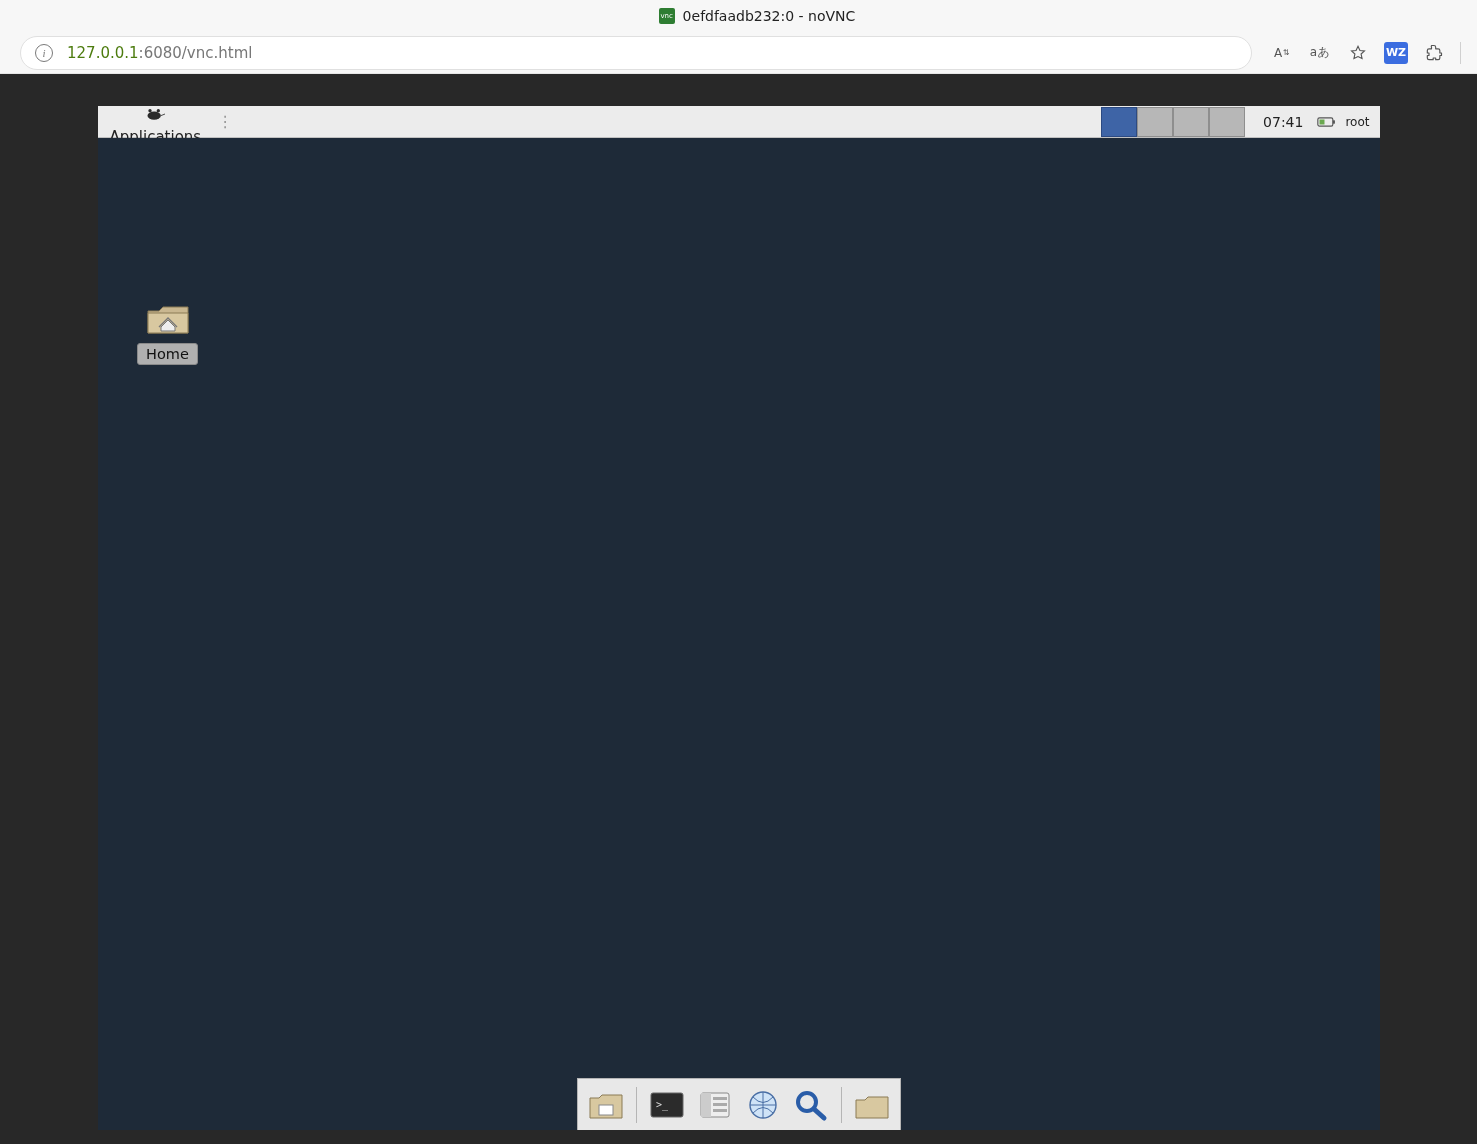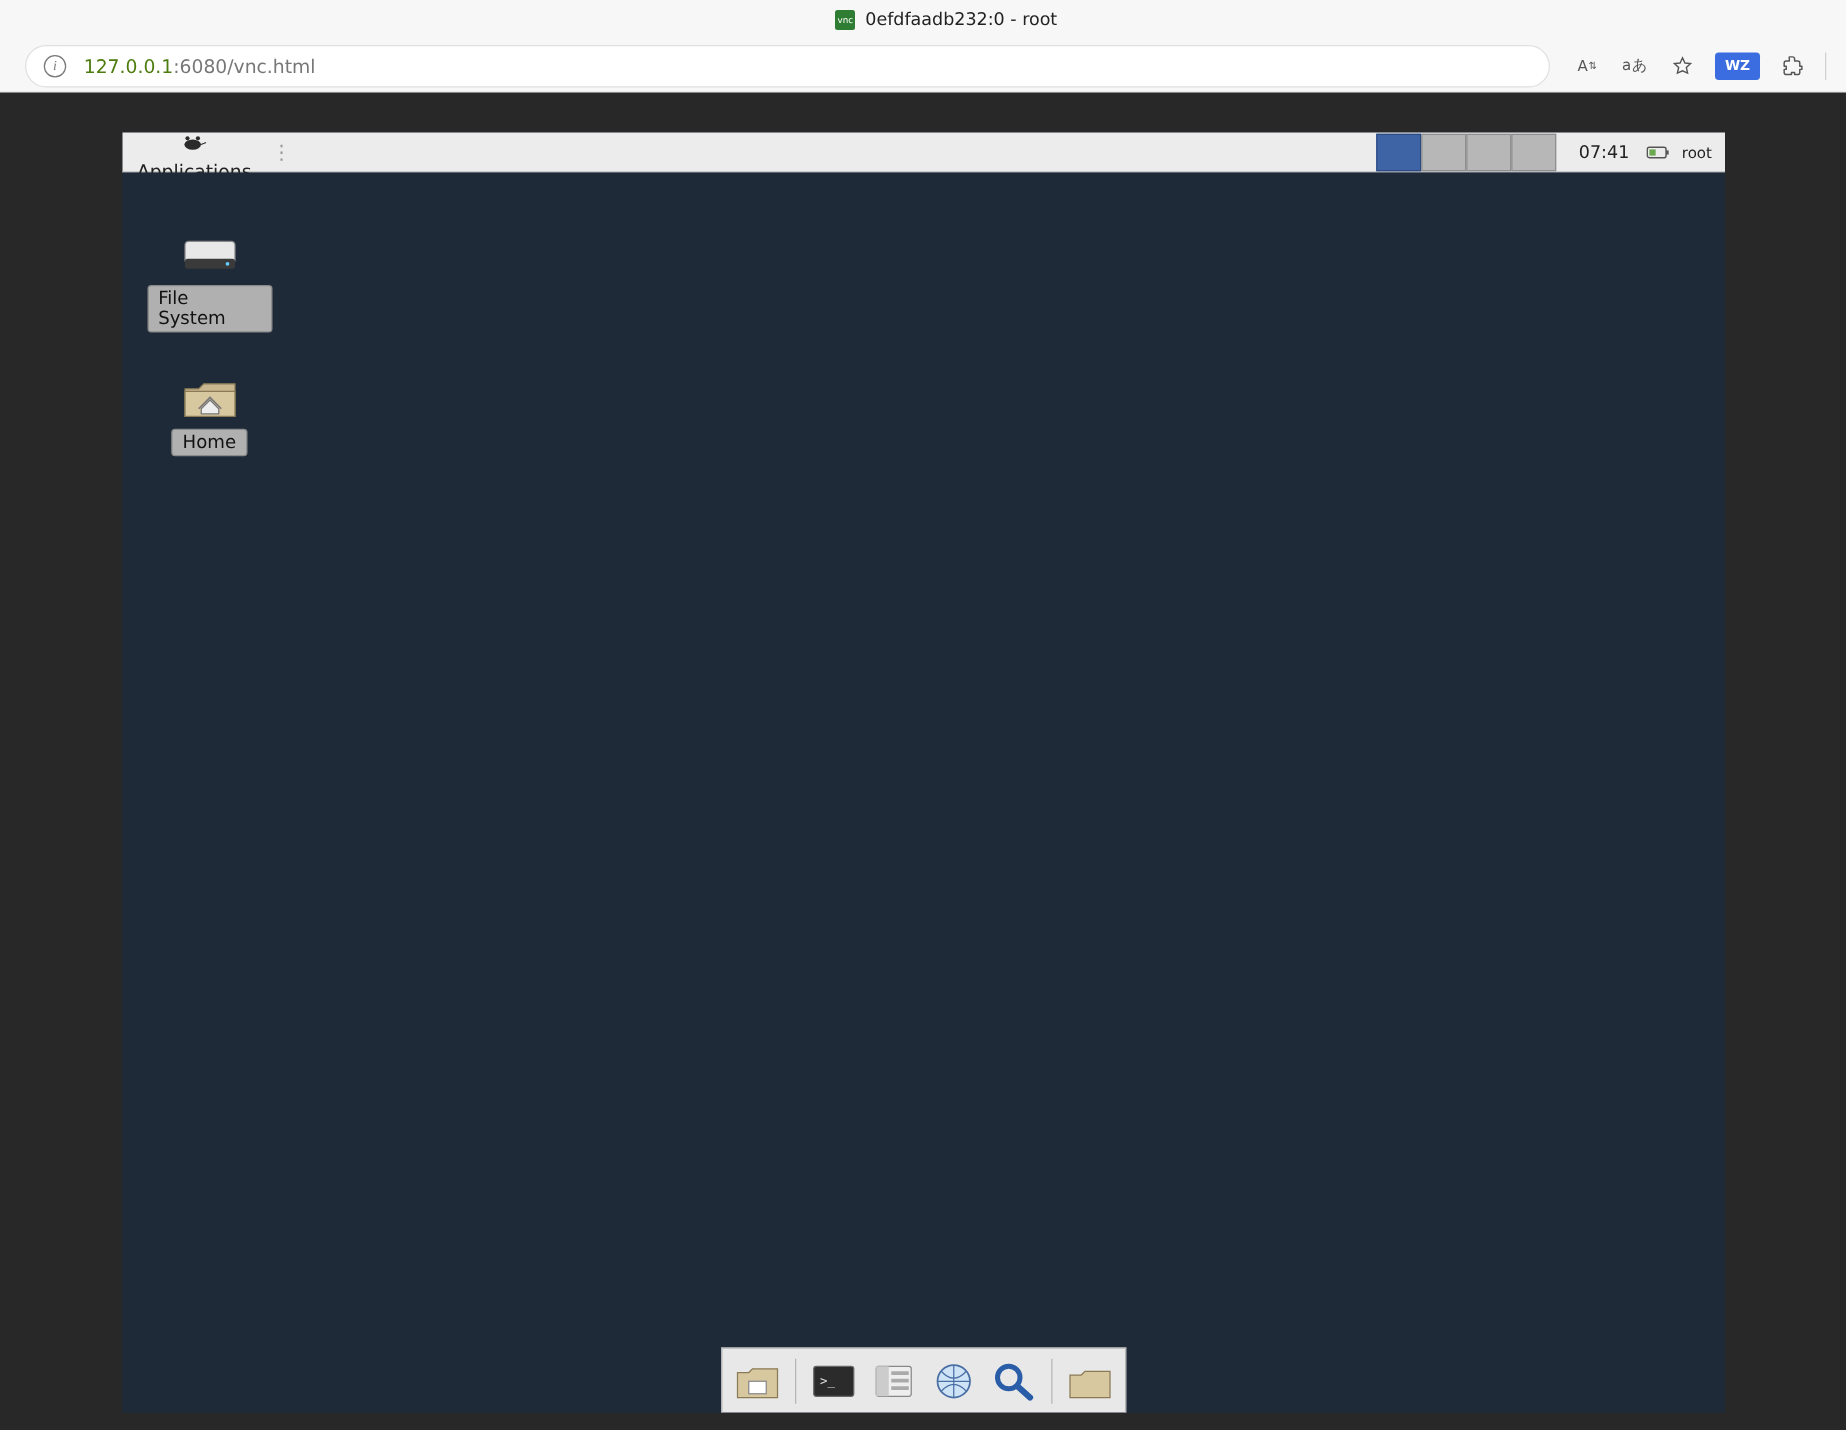--- a/index.html
+++ b/index.html
@@ -26,21 +26,21 @@
     width: 18px; height: 18px; border: 1.2px solid #7a7a7a; border-radius: 50%;
     display: inline-flex; align-items: center; justify-content: center;
     font-size: 11px; color: #7a7a7a; font-style: italic; font-family: Georgia, serif; margin-right: 14px;
   }
   .addressbar .host { color: #4d7c0f; }
   .addressbar .path { color: #777; }
   .addr-right { display: flex; align-items: center; gap: 14px; margin-left: 8px; }
   .addr-iconbtn { width: 24px; height: 24px; display:flex; align-items:center; justify-content:center; color:#555; font-size:14px; }
   .addr-iconbtn.text { font-size: 12px; letter-spacing: 0.5px; }
   .addr-iconbtn.star svg { width:18px; height:18px; stroke:#555; fill:none; stroke-width:1.5; }
-  .addr-iconbtn.wz { background:#3b6de0; color:#fff; width:36px; height:22px; border-radius:3px; font-size:11px; font-weight:600; }
+  .addr-iconbtn.wz { background:#3b6de0; color:#fff; width:24px; height:22px; border-radius:3px; font-size:11px; font-weight:600; }
   .addr-iconbtn.ext svg { width:20px; height:20px; stroke:#555; fill:none; stroke-width:1.5; }
   .addr-divider { width:1px; height:22px; background:#d0d0d0; }
 
   
   .page-area { flex:1; background:#282828; display:flex; align-items:flex-start; justify-content:center; overflow:hidden; }
   .vnc-canvas { width: 1282px; height: 1024px; position: relative; margin-top: 32px; background:#1e2a38; }
 
   
   .xfce-panel {
     position:absolute; top:0; left:0; right:0; height:32px; background:#ececec;
@@ -85,21 +85,21 @@
   .dock-item svg { width:38px; height:34px; }
   .dock-sep { width:1px; height:36px; background:#b5b5b5; margin:0 4px; }
 </style>
 </head>
 <body>
 
 <div class="browser-chrome">
 
   <div class="titlebar">
     <span class="favicon">vnc</span>
-    <span>0efdfaadb232:0 - root</span>
+    <span>0efdfaadb232:0 - noVNC</span>
   </div>
 
   <div class="addressbar-row">
     <div class="addressbar">
       <span class="info-inline">i</span>
       <span class="host">127.0.0.1</span>
         <span class="path">:6080/vnc.html</span>
     </div>
     <div class="addr-right">
       <div class="addr-iconbtn text">
@@ -153,30 +153,20 @@
                 <rect x="1" y="2" width="18" height="10" rx="2" fill="none" stroke="#555" stroke-width="1.4"></rect>
                 <rect x="19" y="5" width="2.5" height="4" fill="#555"></rect>
                 <rect x="3" y="4" width="6" height="6" fill="#6aa84f"></rect>
               </svg>
           </div>
           <div class="user">root</div>
         </div>
       </div>
 
       <div class="desktop-bg">
-        <div class="desktop-icon fs">
-          <span class="drive-icn">
-            <svg viewBox="0 0 44 30">
-              <rect x="2" y="4" width="40" height="18" rx="3" fill="#e8e8e8" stroke="#888"></rect>
-              <rect x="2" y="18" width="40" height="8" rx="2" fill="#3a3a3a"></rect>
-              <circle cx="36" cy="22" r="1.5" fill="#6cf"></circle>
-            </svg>
-          </span>
-          <span class="label">File System</span>
-        </div>
         <div class="desktop-icon home">
           <span class="home-icn">
             <svg viewBox="0 0 46 36">
               <path d="M3 10 L14 10 L18 6 L43 6 L43 32 L3 32 Z" fill="#c9b790" stroke="#8a7a55"></path>
               <path d="M3 12 L43 12 L43 32 L3 32 Z" fill="#d8c8a0" stroke="#8a7a55"></path>
               <path d="M16 26 L23 19 L30 26 L30 30 L16 30 Z" fill="#eee" stroke="#777"></path>
               <path d="M14 26 L23 17 L32 26" fill="none" stroke="#777" stroke-width="1.4"></path>
             </svg>
           </span>
           <span class="label">Home</span>

